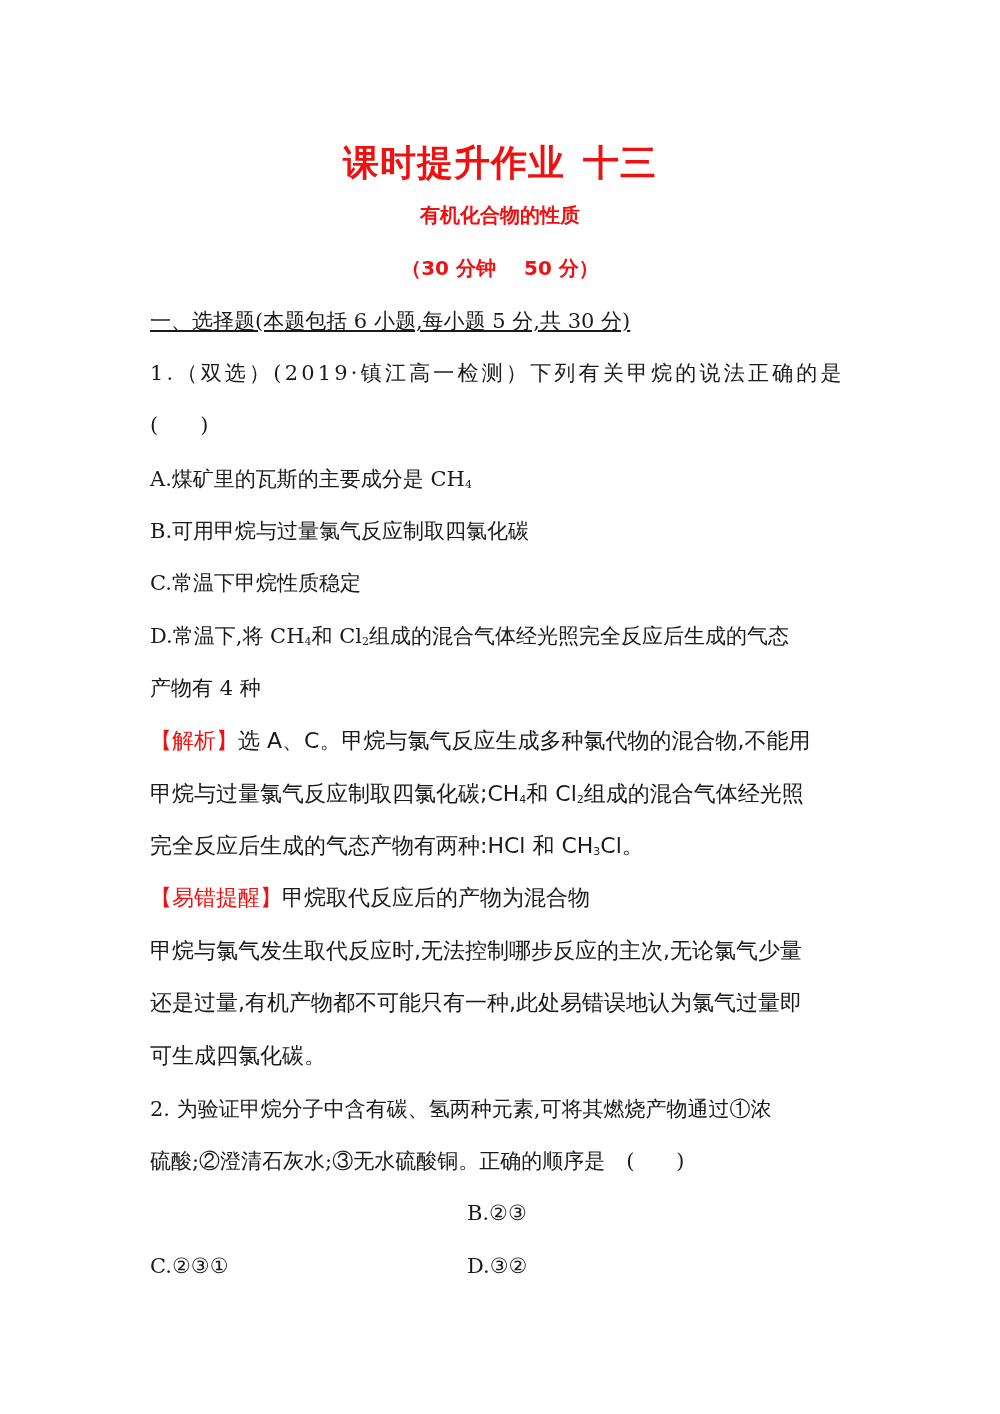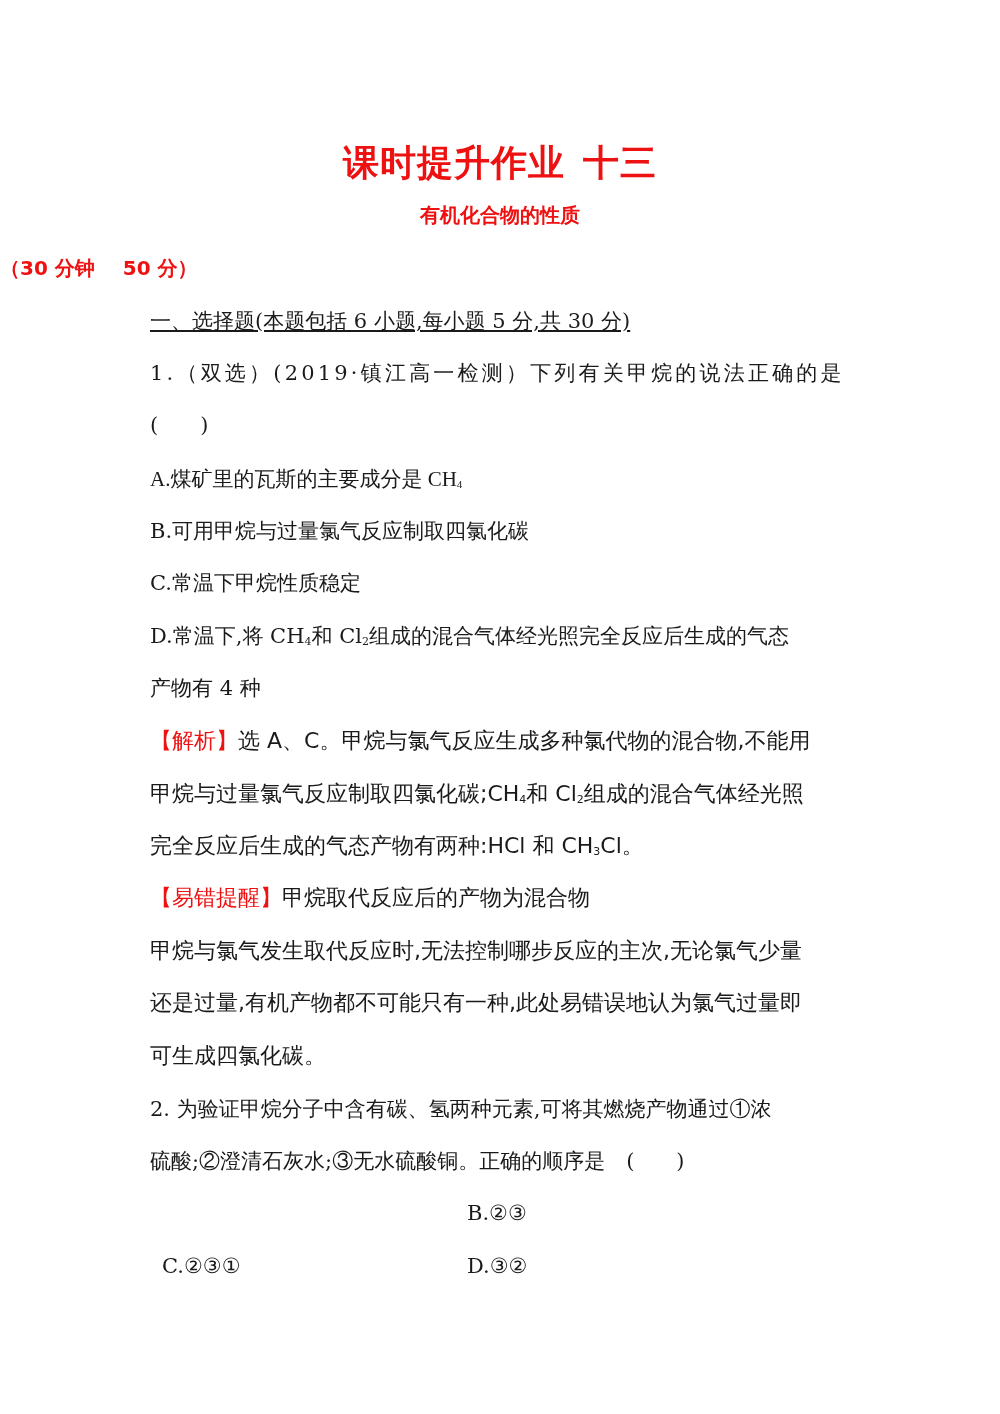--- a/index.html
+++ b/index.html
@@ -6,21 +6,21 @@
   body { width: 1000px; height: 1414px; position: relative; overflow: hidden;
          font-family: "DejaVu Serif", "Liberation Serif", serif; color: #1a1a1a; }
   .page { position: absolute; left: 0; top: 16px; width: 1000px; height: 1414px; }
   .title { position: absolute; top: 122px; left: 0; width: 1000px; text-align: center;
            color: #ee1111; font-family: "DejaVu Sans", "Liberation Sans", sans-serif;
            font-weight: bold; font-size: 36px; letter-spacing: 1px; line-height: 50px; }
   .title .sp { display: inline-block; width: 18px; }
   .subtitle { position: absolute; top: 184px; left: 0; width: 1000px; text-align: center;
               color: #ee1111; font-family: "DejaVu Sans", "Liberation Sans", sans-serif;
               font-weight: bold; font-size: 20px; line-height: 30px; }
-  .timing { position: absolute; top: 237px; left: 0; width: 1000px; text-align: left;
+  .timing { position: absolute; top: 237px; left: 0; width: 1000px; text-align: center;
             color: #ee1111; font-family: "DejaVu Sans", "Liberation Sans", sans-serif;
             font-weight: bold; font-size: 20px; line-height: 30px; }
   .timing .gap { display: inline-block; width: 28px; }
   .line { position: absolute; left: 150px; width: 705px; font-size: 21px; line-height: 30px;
           white-space: nowrap; }
   .serif { font-family: "DejaVu Serif", "Liberation Serif", serif; }
   .sans { font-family: "DejaVu Sans", "Liberation Sans", sans-serif; font-size: 22px; }
   .justify { letter-spacing: 3.2px; }
   sub { font-size: 11px; vertical-align: -2px; line-height: 0; }
   .red { color: #ee1111; }
@@ -38,21 +38,21 @@
 
   <div class="timing">
     <span>（30 分钟</span><span class="gap"></span><span>50 分）</span>
   </div>
 
   <div class="line serif" style="top:290px;text-decoration:underline;">一、选择题(本题包括 6 小题,每小题 5 分,共 30 分)</div>
 
   <div class="line serif justify" style="top:342px;">1.（双选）(2019·镇江高一检测）下列有关甲烷的说法正确的是</div>
   <div class="line serif" style="top:394px;">(　　)</div>
 
-  <div class="line serif" style="top:448px;font-family:Liberation Serif, serif;">
+  <div class="line serif" style="top:448px;">
     <span>A.</span><span>煤矿里的瓦斯的主要成分是 CH</span><sub>4</sub>
   </div>
   <div class="line serif" style="top:500px;">
     <span>B.</span><span>可用甲烷与过量氯气反应制取四氯化碳</span>
   </div>
   <div class="line serif" style="top:552px;">
     <span>C.</span><span>常温下甲烷性质稳定</span>
   </div>
   <div class="line serif" style="top:605px;">
     <span>D.</span><span>常温下,将 CH</span><sub>4</sub><span>和 Cl</span><sub>2</sub><span>组成的混合气体经光照完全反应后生成的气态</span>
@@ -75,20 +75,20 @@
   <div class="line sans" style="top:920px;">甲烷与氯气发生取代反应时,无法控制哪步反应的主次,无论氯气少量</div>
   <div class="line sans" style="top:972px;">还是过量,有机产物都不可能只有一种,此处易错误地认为氯气过量即</div>
   <div class="line sans" style="top:1025px;">可生成四氯化碳。</div>
 
   <div class="line serif" style="top:1078px;">2. 为验证甲烷分子中含有碳、氢两种元素,可将其燃烧产物通过①浓</div>
   <div class="line serif" style="top:1130px;">硫酸;②澄清石灰水;③无水硫酸铜。正确的顺序是　(　　)</div>
 
   <div class="line serif" style="top:1182px; left:467px; width:390px;">
     <span>B.</span><span>②③</span>
   </div>
-  <div class="line serif" style="top:1235px;margin-left:12px;">
+  <div class="line serif" style="top:1235px;">
     <span>C.</span><span>②③①</span>
   </div>
   <div class="line serif" style="top:1235px; left:467px; width:390px;">
     <span>D.</span><span>③②</span>
   </div>
 
 </div>
 
 </body></html>

